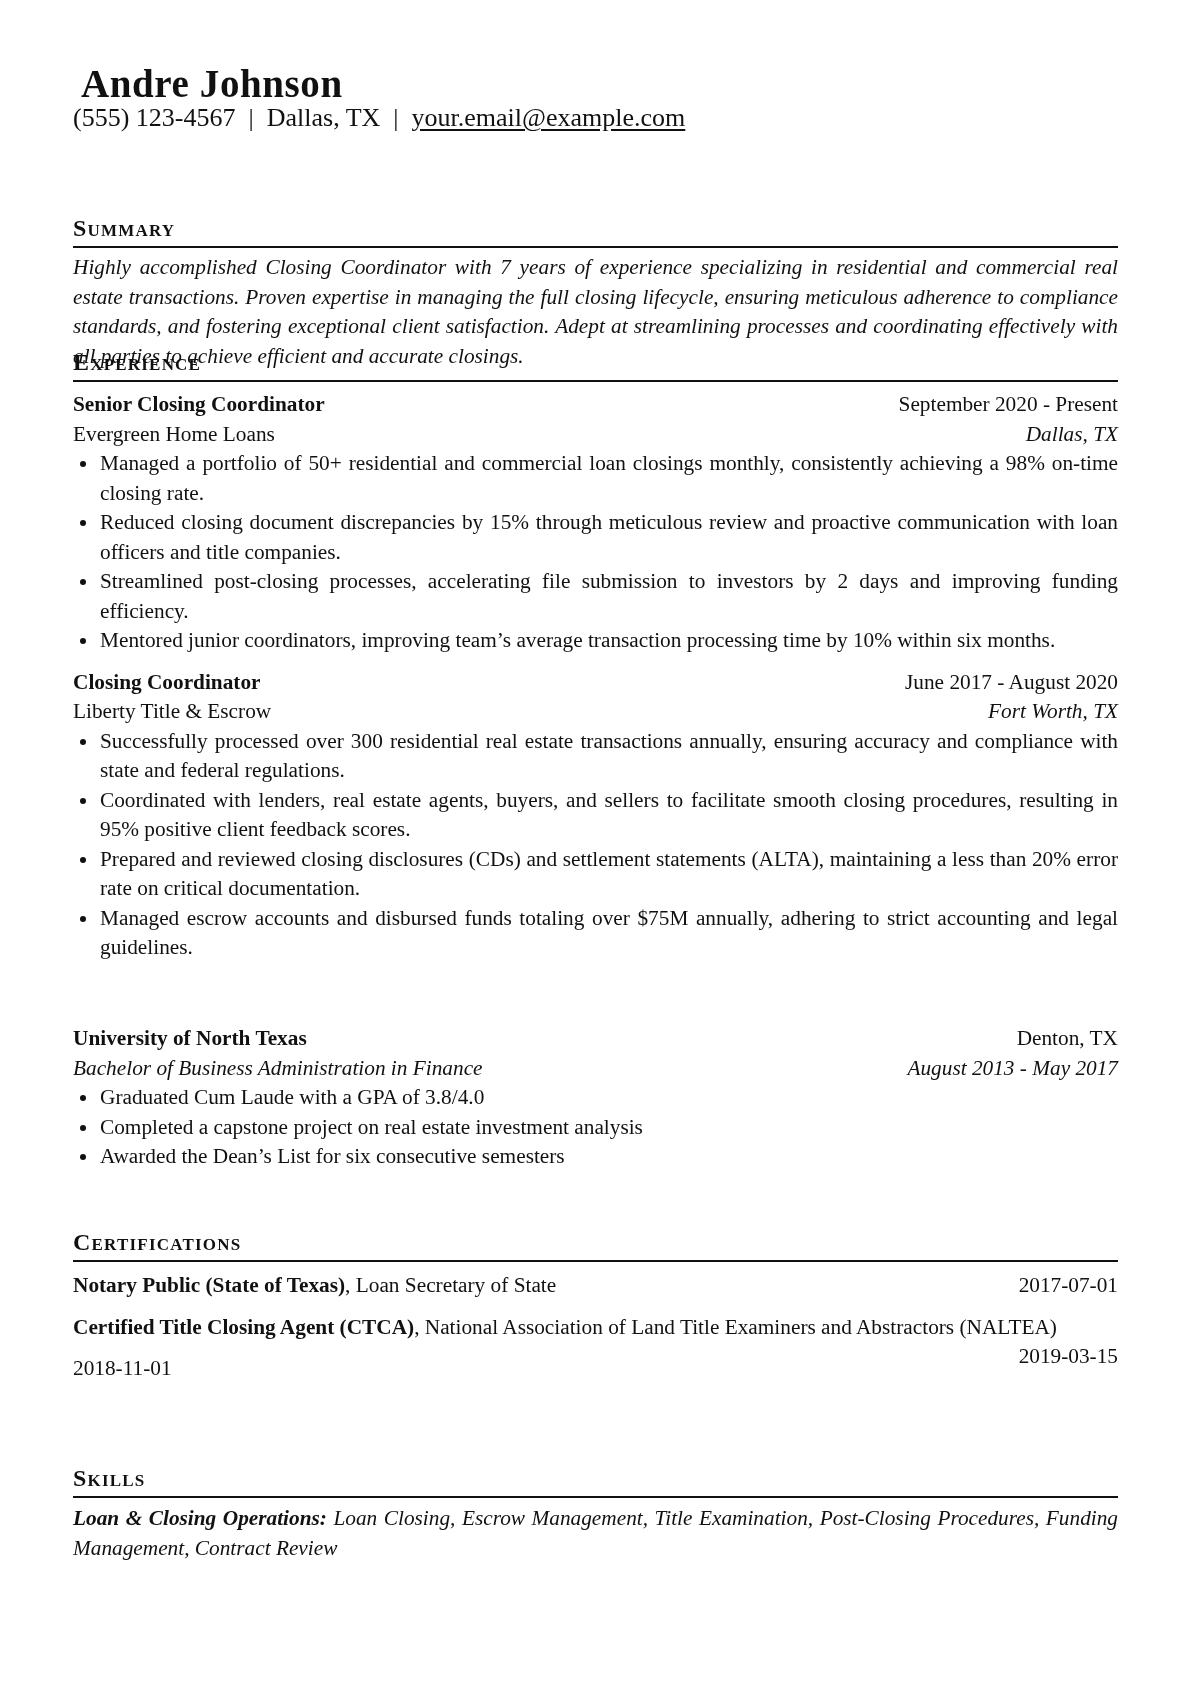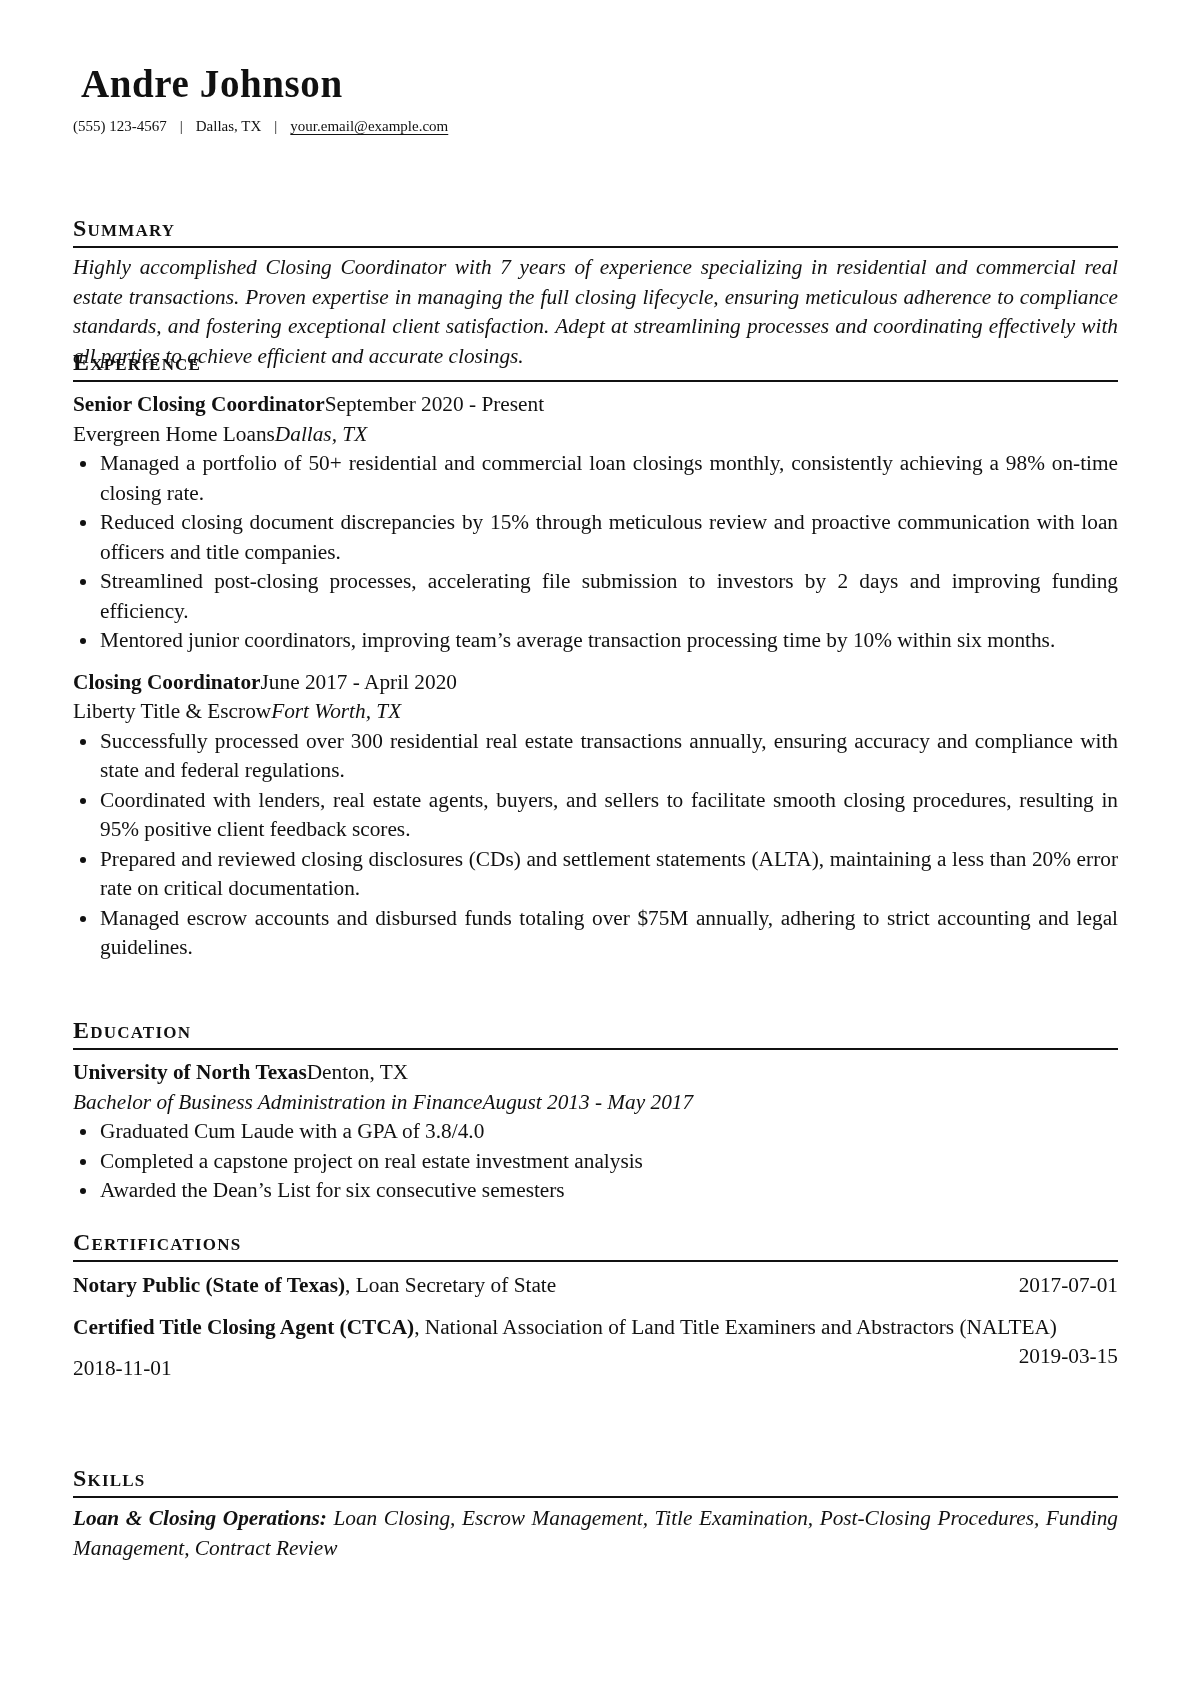--- a/index.html
+++ b/index.html
@@ -7,32 +7,32 @@
     width: 1190px; height: 1683px; position: relative; overflow: hidden;
     font-family: "Liberation Serif", "DejaVu Serif", serif;
     color: #111111;
   }
   .page { position: absolute; left: 73px; top: 0; width: 1045px; }
   .name {
     position: absolute; top: 60px; left: 8px;
     font-size: 39px; font-weight: bold; letter-spacing: 0.6px; line-height: 48px;
   }
   .contact {
-    position: absolute; top: 112px; left: 0;
-    font-size: 15px; line-height: 28px; white-space: nowrap;
+    position: absolute; top: 104px; left: 0;
+    font-size: 26px; line-height: 28px; white-space: nowrap;
   }
   .contact .sep { display: inline-block; margin: 0 13px; }
   .contact a { color: #111111; text-decoration: underline; text-underline-offset: 3px; }
   .section { position: absolute; left: 0; width: 1045px; }
   .sec-head {
     font-size: 24px; font-weight: bold; font-variant: small-caps; letter-spacing: 1.2px;
     line-height: 28px; padding-bottom: 4px; border-bottom: 2px solid #111111;
   }
   .body-text { font-size: 21.3px; line-height: 29.5px; text-align: justify; hyphens: auto; font-style: italic; }
-  .row { display: flex; font-size: 21.3px; line-height: 29.5px; }
+  .row { display: flex; justify-content: space-between; font-size: 21.3px; line-height: 29.5px; }
   .bold { font-weight: bold; }
   .ital { font-style: italic; }
   ul.bullets { list-style: none; margin: 0; padding: 0; }
   ul.bullets li {
     position: relative; padding-left: 27px; font-size: 21.3px; line-height: 29.5px;
     text-align: justify; hyphens: auto;
   }
   ul.bullets li .dot {
     position: absolute; left: 7px; top: 12px; width: 6px; height: 6px; border-radius: 50%;
     background: #111111;
@@ -75,37 +75,36 @@
         <li><span class="dot"></span><span>Managed a portfolio of 50+ residential and commercial loan closings monthly, consistently achieving a 98% on-time closing rate.</span></li>
         <li><span class="dot"></span><span>Reduced closing document discrepancies by 15% through meticulous review and proactive communication with loan officers and title companies.</span></li>
         <li><span class="dot"></span><span>Streamlined post-closing processes, accelerating file submission to investors by 2 days and improving funding efficiency.</span></li>
         <li><span class="dot"></span><span>Mentored junior coordinators, improving team’s average transaction processing time by 10% within six months.</span></li>
       </ul>
     </div>
 
     <div class="entry">
       <div class="row">
         <span class="bold">Closing Coordinator</span>
-        <span>June 2017 - April 2020</span>
+        <span>June 2017 - August 2020</span>
       </div>
       <div class="row">
         <span>Liberty Title &amp; Escrow</span>
         <span class="ital">Fort Worth, TX</span>
       </div>
       <ul class="bullets">
         <li><span class="dot"></span><span>Successfully processed over 300 residential real estate transactions annually, ensuring accuracy and compliance with state and federal regulations.</span></li>
         <li><span class="dot"></span><span>Coordinated with lenders, real estate agents, buyers, and sellers to facilitate smooth closing procedures, resulting in 95% positive client feedback scores.</span></li>
         <li><span class="dot"></span><span>Prepared and reviewed closing disclosures (CDs) and settlement statements (ALTA), maintaining a less than 20% error rate on critical documentation.</span></li>
         <li><span class="dot"></span><span>Managed escrow accounts and disbursed funds totaling over $75M annually, adhering to strict accounting and legal guidelines.</span></li>
       </ul>
     </div>
   </div>
 
   <div class="section" style="top:1016px;">
-    <div class="sec-head">Education</div>
     <div class="entry">
       <div class="row">
         <span class="bold">University of North Texas</span>
         <span>Denton, TX</span>
       </div>
       <div class="row">
         <span class="ital">Bachelor of Business Administration in Finance</span>
         <span class="ital">August 2013 - May 2017</span>
       </div>
       <ul class="bullets">

